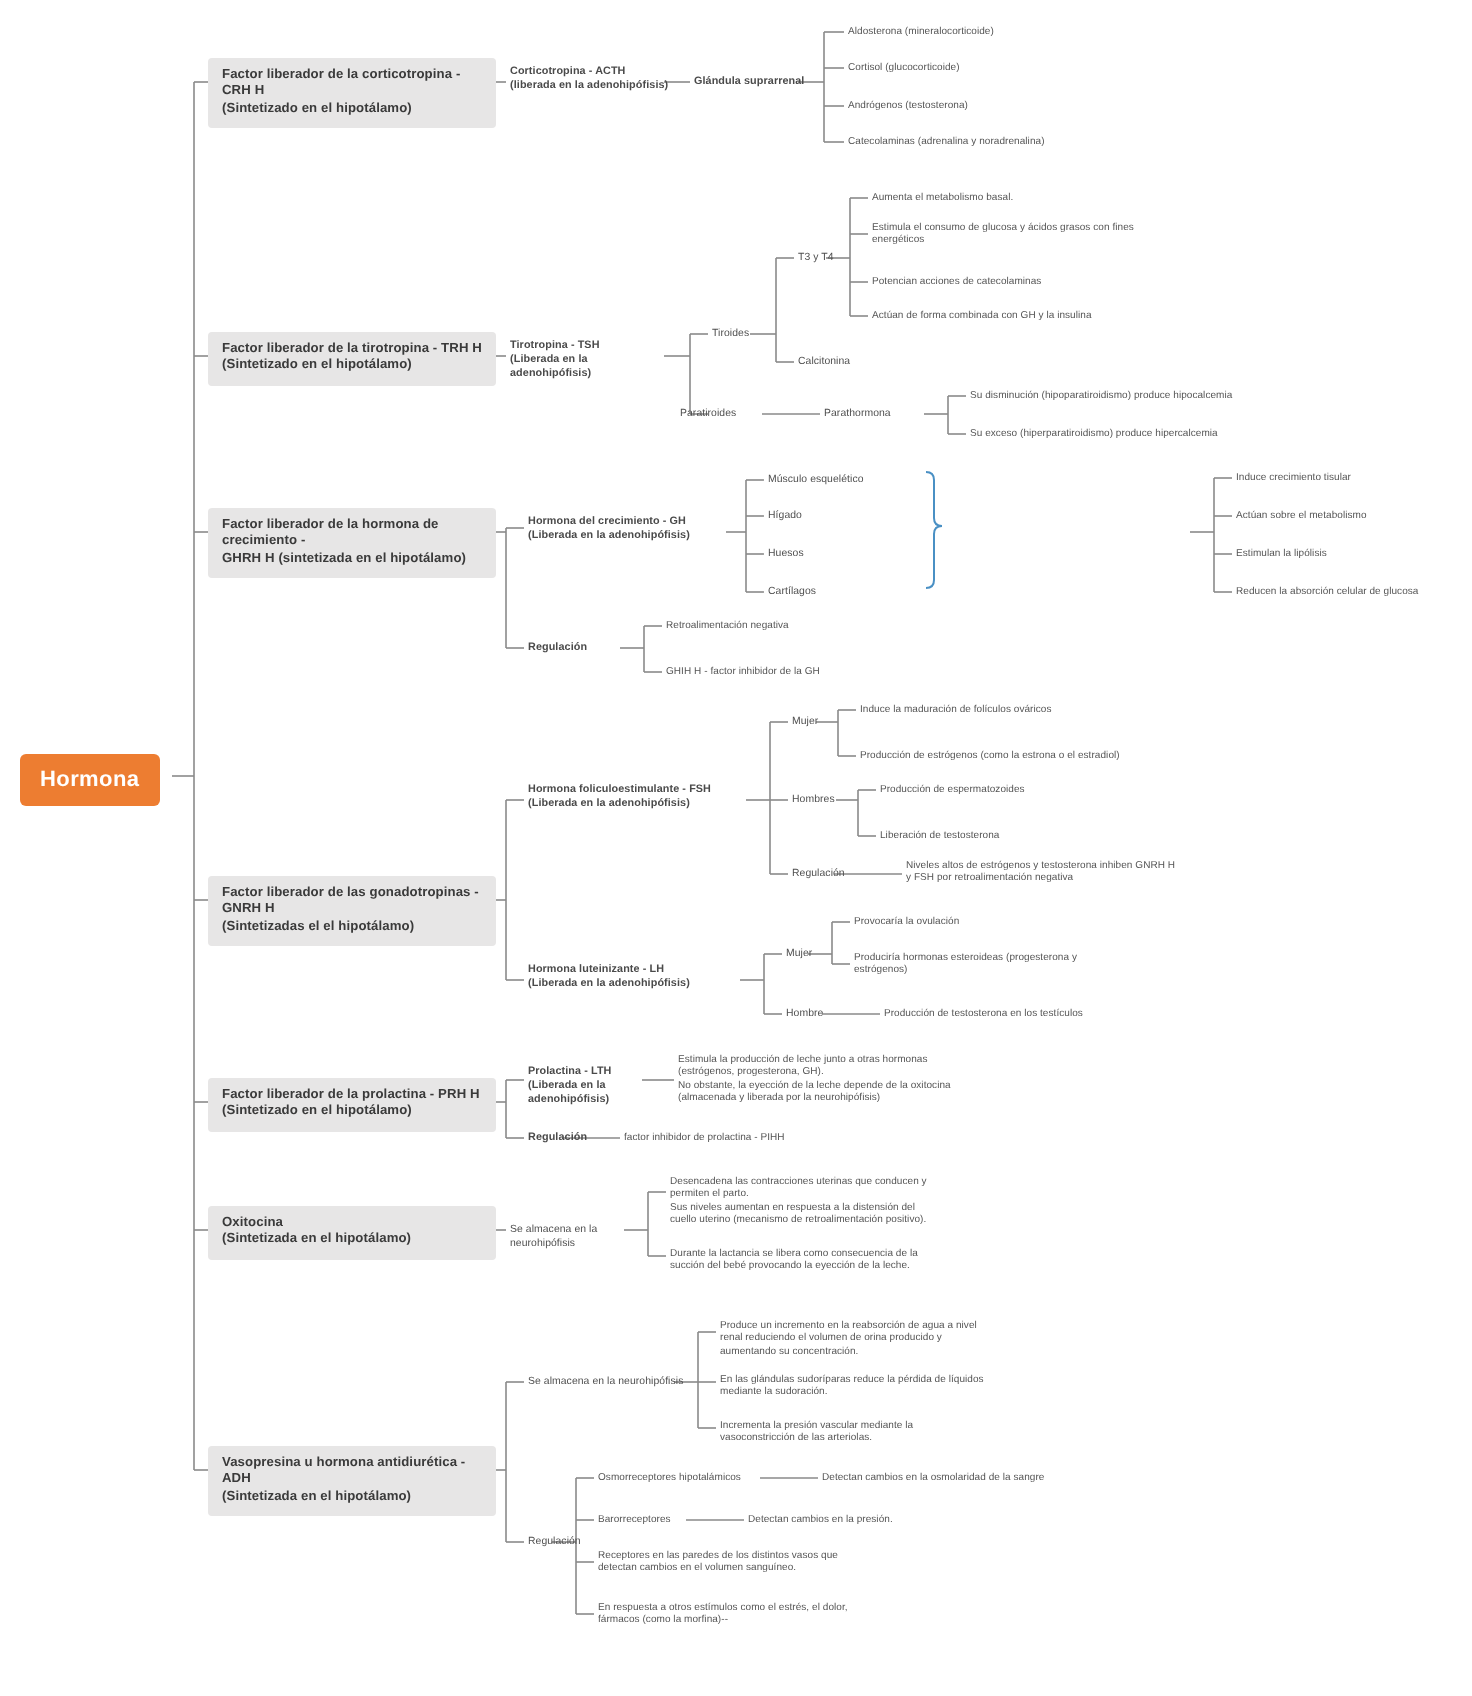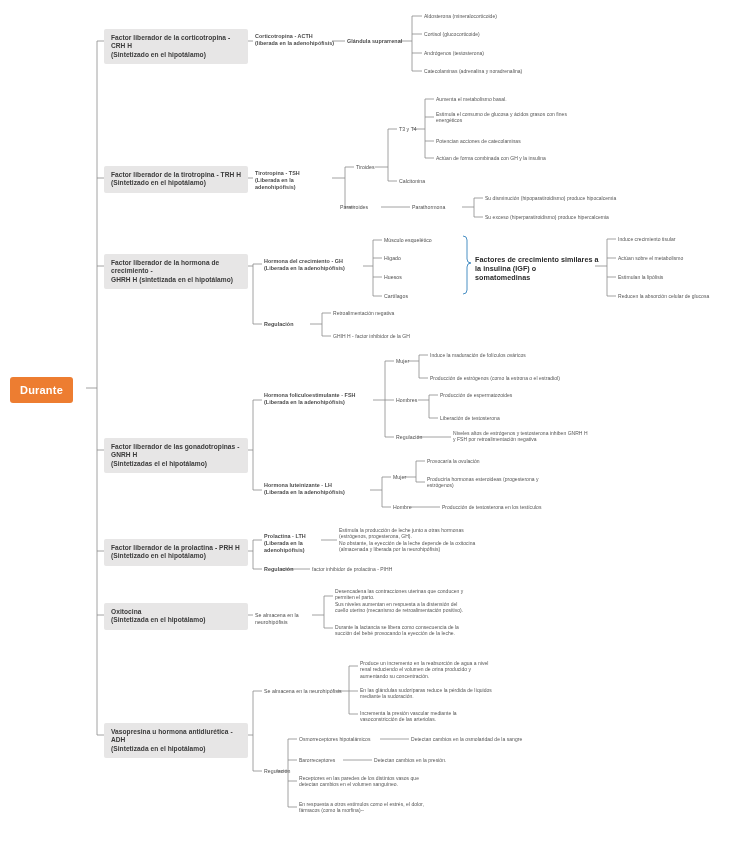--- a/index.html
+++ b/index.html
@@ -237,21 +237,21 @@
       <path d="M288,807 L297,807"></path>
       <path d="M380,739 L409,739"></path>
       <path d="M343,760 L372,760"></path>
     </g>
 
     <g stroke="#4A90C4" stroke-width="1" fill="none">
       <path d="M463,236 q4,0 4,4 L467,259 q0,4 4,4 q-4,0 -4,4 L467,290 q0,4 -4,4"></path>
     </g>
   </svg>
 
-  <div class="node root" style="left:10px;top:377px;">Durante</div>
+  <div class="node root" style="left:10px;top:377px;">Hormona</div>
 
   <div class="node lvl1" style="left:104px;top:29px;width:130px;">Factor liberador de la corticotropina - CRH H
 (Sintetizado en el hipotálamo)</div>
   <div class="node lvl1" style="left:104px;top:166px;width:130px;">Factor liberador de la tirotropina - TRH H
 (Sintetizado en el hipotálamo)</div>
   <div class="node lvl1" style="left:104px;top:254px;width:130px;">Factor liberador de la hormona de crecimiento -
 GHRH H (sintetizada en el hipotálamo)</div>
   <div class="node lvl1" style="left:104px;top:438px;width:130px;">Factor liberador de las gonadotropinas - GNRH H
 (Sintetizadas el el hipotálamo)</div>
   <div class="node lvl1" style="left:104px;top:539px;width:130px;">Factor liberador de la prolactina - PRH H
@@ -286,22 +286,20 @@
 
   <div class="node lvl2" style="left:264px;top:258px;width:100px;">Hormona del crecimiento - GH
 (Liberada en la adenohipófisis)</div>
   <div class="node lvl3" style="left:384px;top:237px;width:70px;">Músculo esquelético</div>
   <div class="node lvl3" style="left:384px;top:255px;width:70px;">Hígado</div>
   <div class="node lvl3" style="left:384px;top:274px;width:70px;">Huesos</div>
   <div class="node lvl3" style="left:384px;top:293px;width:70px;">Cartílagos</div>
   <div class="node lvl2" style="left:264px;top:321px;width:50px;">Regulación</div>
   <div class="node lvl4" style="left:333px;top:310px;width:150px;">Retroalimentación negativa</div>
   <div class="node lvl4" style="left:333px;top:333px;width:150px;">GHIH H - factor inhibidor de la GH</div>
-  <div class="node igf" style="left:475px;top:255px;width:125px;">Factores de crecimiento similares a la insulina (IGF) o
-somatomedinas</div>
   <div class="node lvl4" style="left:618px;top:236px;width:120px;">Induce crecimiento tisular</div>
   <div class="node lvl4" style="left:618px;top:255px;width:120px;">Actúan sobre el metabolismo</div>
   <div class="node lvl4" style="left:618px;top:274px;width:120px;">Estimulan la lipólisis</div>
   <div class="node lvl4" style="left:618px;top:293px;width:120px;">Reducen la absorción celular de glucosa</div>
 
   <div class="node lvl2" style="left:264px;top:392px;width:110px;">Hormona foliculoestimulante - FSH
 (Liberada en la adenohipófisis)</div>
   <div class="node lvl3" style="left:396px;top:358px;width:26px;">Mujer</div>
   <div class="node lvl4" style="left:430px;top:352px;width:200px;">Induce la maduración de folículos ováricos</div>
   <div class="node lvl4" style="left:430px;top:375px;width:220px;">Producción de estrógenos (como la estrona o el estradiol)</div>

